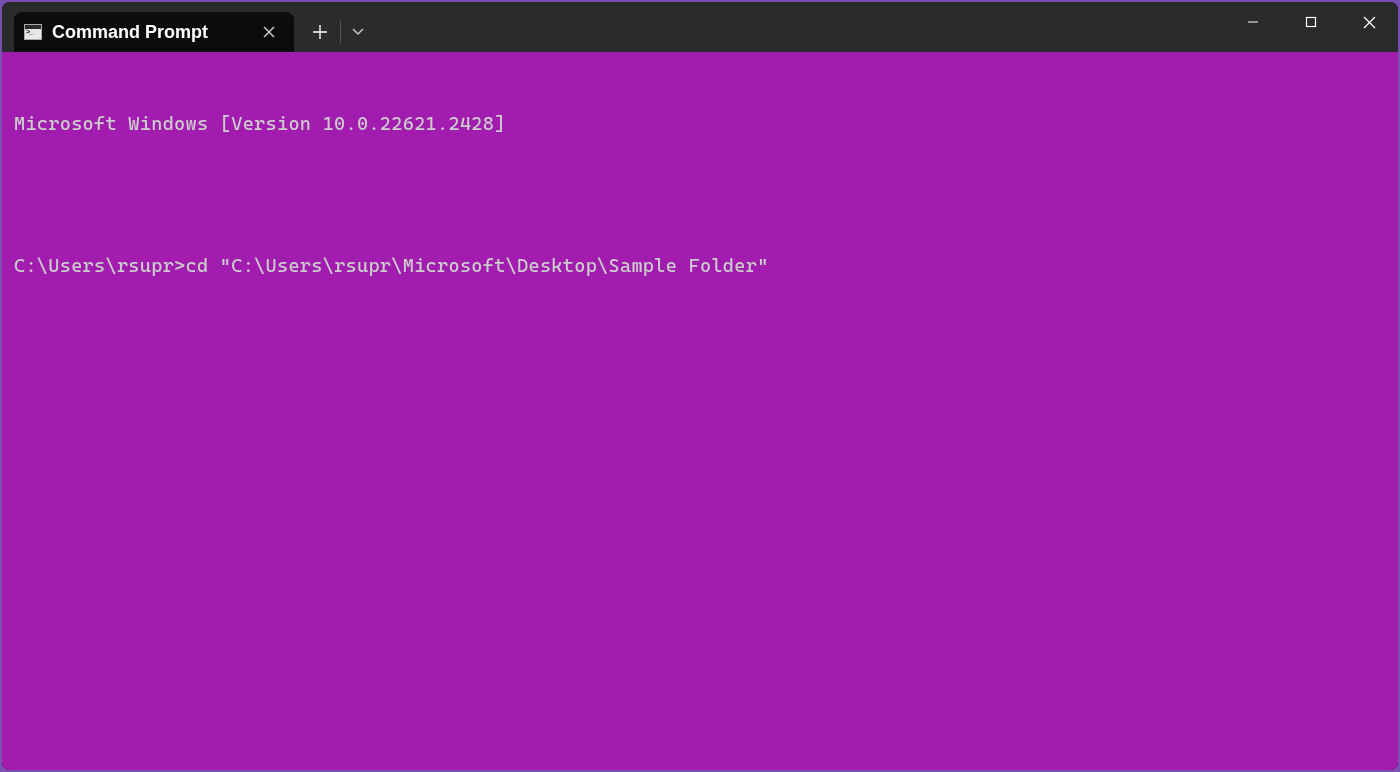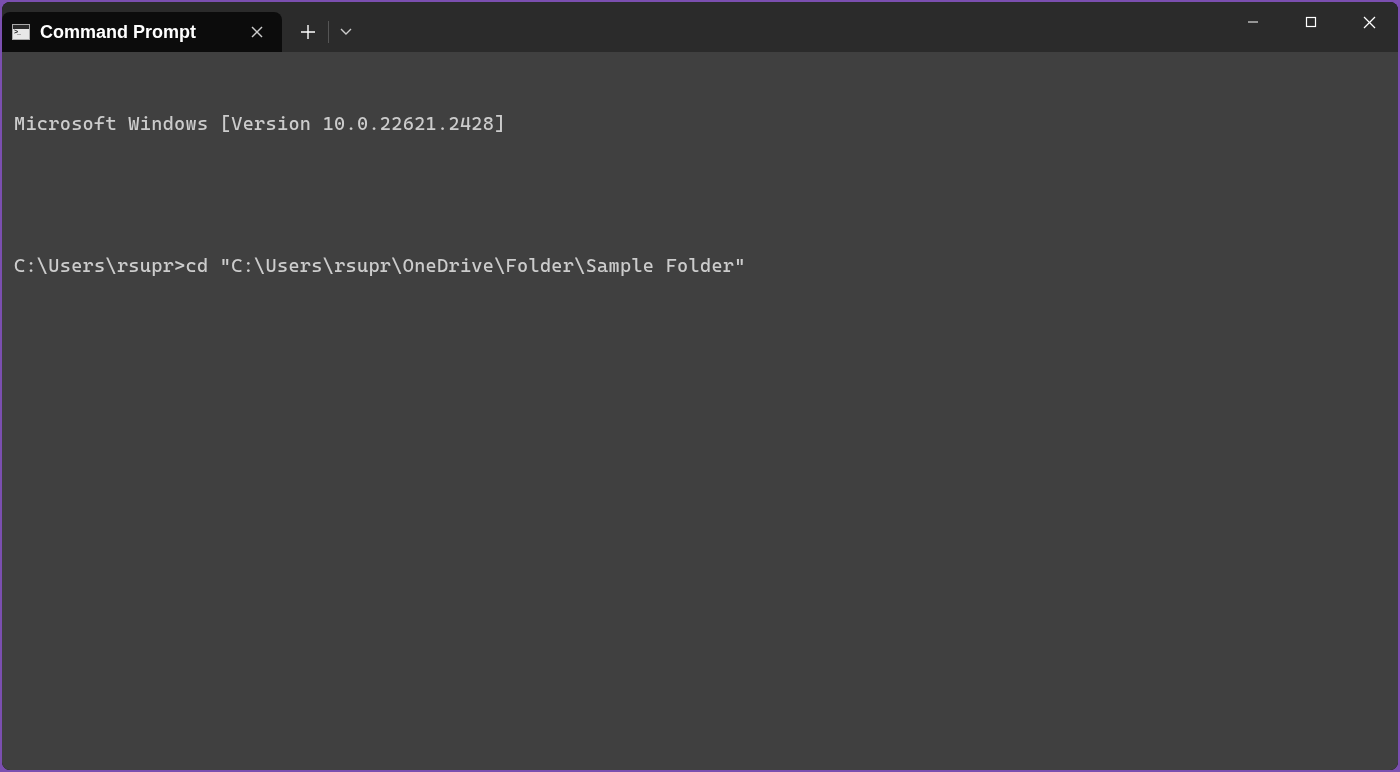--- a/index.html
+++ b/index.html
@@ -27,20 +27,21 @@
     .titlebar {
       height: 50px;
       background: #2b2b2b;
       display: flex;
       align-items: flex-end;
       position: relative;
     }
     .tabs-area {
       display: flex;
       align-items: flex-end;
+      padding-left: 12px;
       height: 100%;
     }
     .tab {
       display: flex;
       align-items: center;
       background: #0c0c0c;
       height: 40px;
       padding: 0 14px 0 10px;
       border-radius: 8px 8px 0 0;
       margin-top: 10px;
@@ -139,21 +140,21 @@
       align-items: center;
       justify-content: center;
       color: #ffffff;
     }
     .win-btn svg {
       stroke: #ffffff;
       fill: none;
     }
     .terminal-body {
       flex: 1;
-      background: #404040;
+      background: #a21caf;
       padding: 12px 12px;
       font-family: "Cascadia Mono", "Consolas", monospace;
       font-size: 19px;
       color: #cccccc;
       line-height: 1.25;
       white-space: pre;
       font-weight: 500;
       letter-spacing: 0.3px;
     }
     .terminal-line {
@@ -209,15 +210,15 @@
         <svg width="13" height="13" viewBox="0 0 13 13">
           <line x1="1" y1="1" x2="12" y2="12" stroke="#ffffff" stroke-width="1.2"></line>
           <line x1="12" y1="1" x2="1" y2="12" stroke="#ffffff" stroke-width="1.2"></line>
         </svg>
       </div>
     </div>
   </div>
   <div class="terminal-body">
     <div class="terminal-line">Microsoft Windows [Version 10.0.22621.2428]</div>
     <div class="blank-line"></div>
-    <div class="terminal-line"><span>C:\Users\rsupr&gt;</span><span>cd "C:\Users\rsupr\OneDrive\Folder\Sample Folder"</span></div>
+    <div class="terminal-line"><span>C:\Users\rsupr&gt;</span><span>cd "C:\Users\rsupr\Microsoft\Desktop\Sample Folder"</span></div>
   </div>
 </div>
 
 </body></html>

